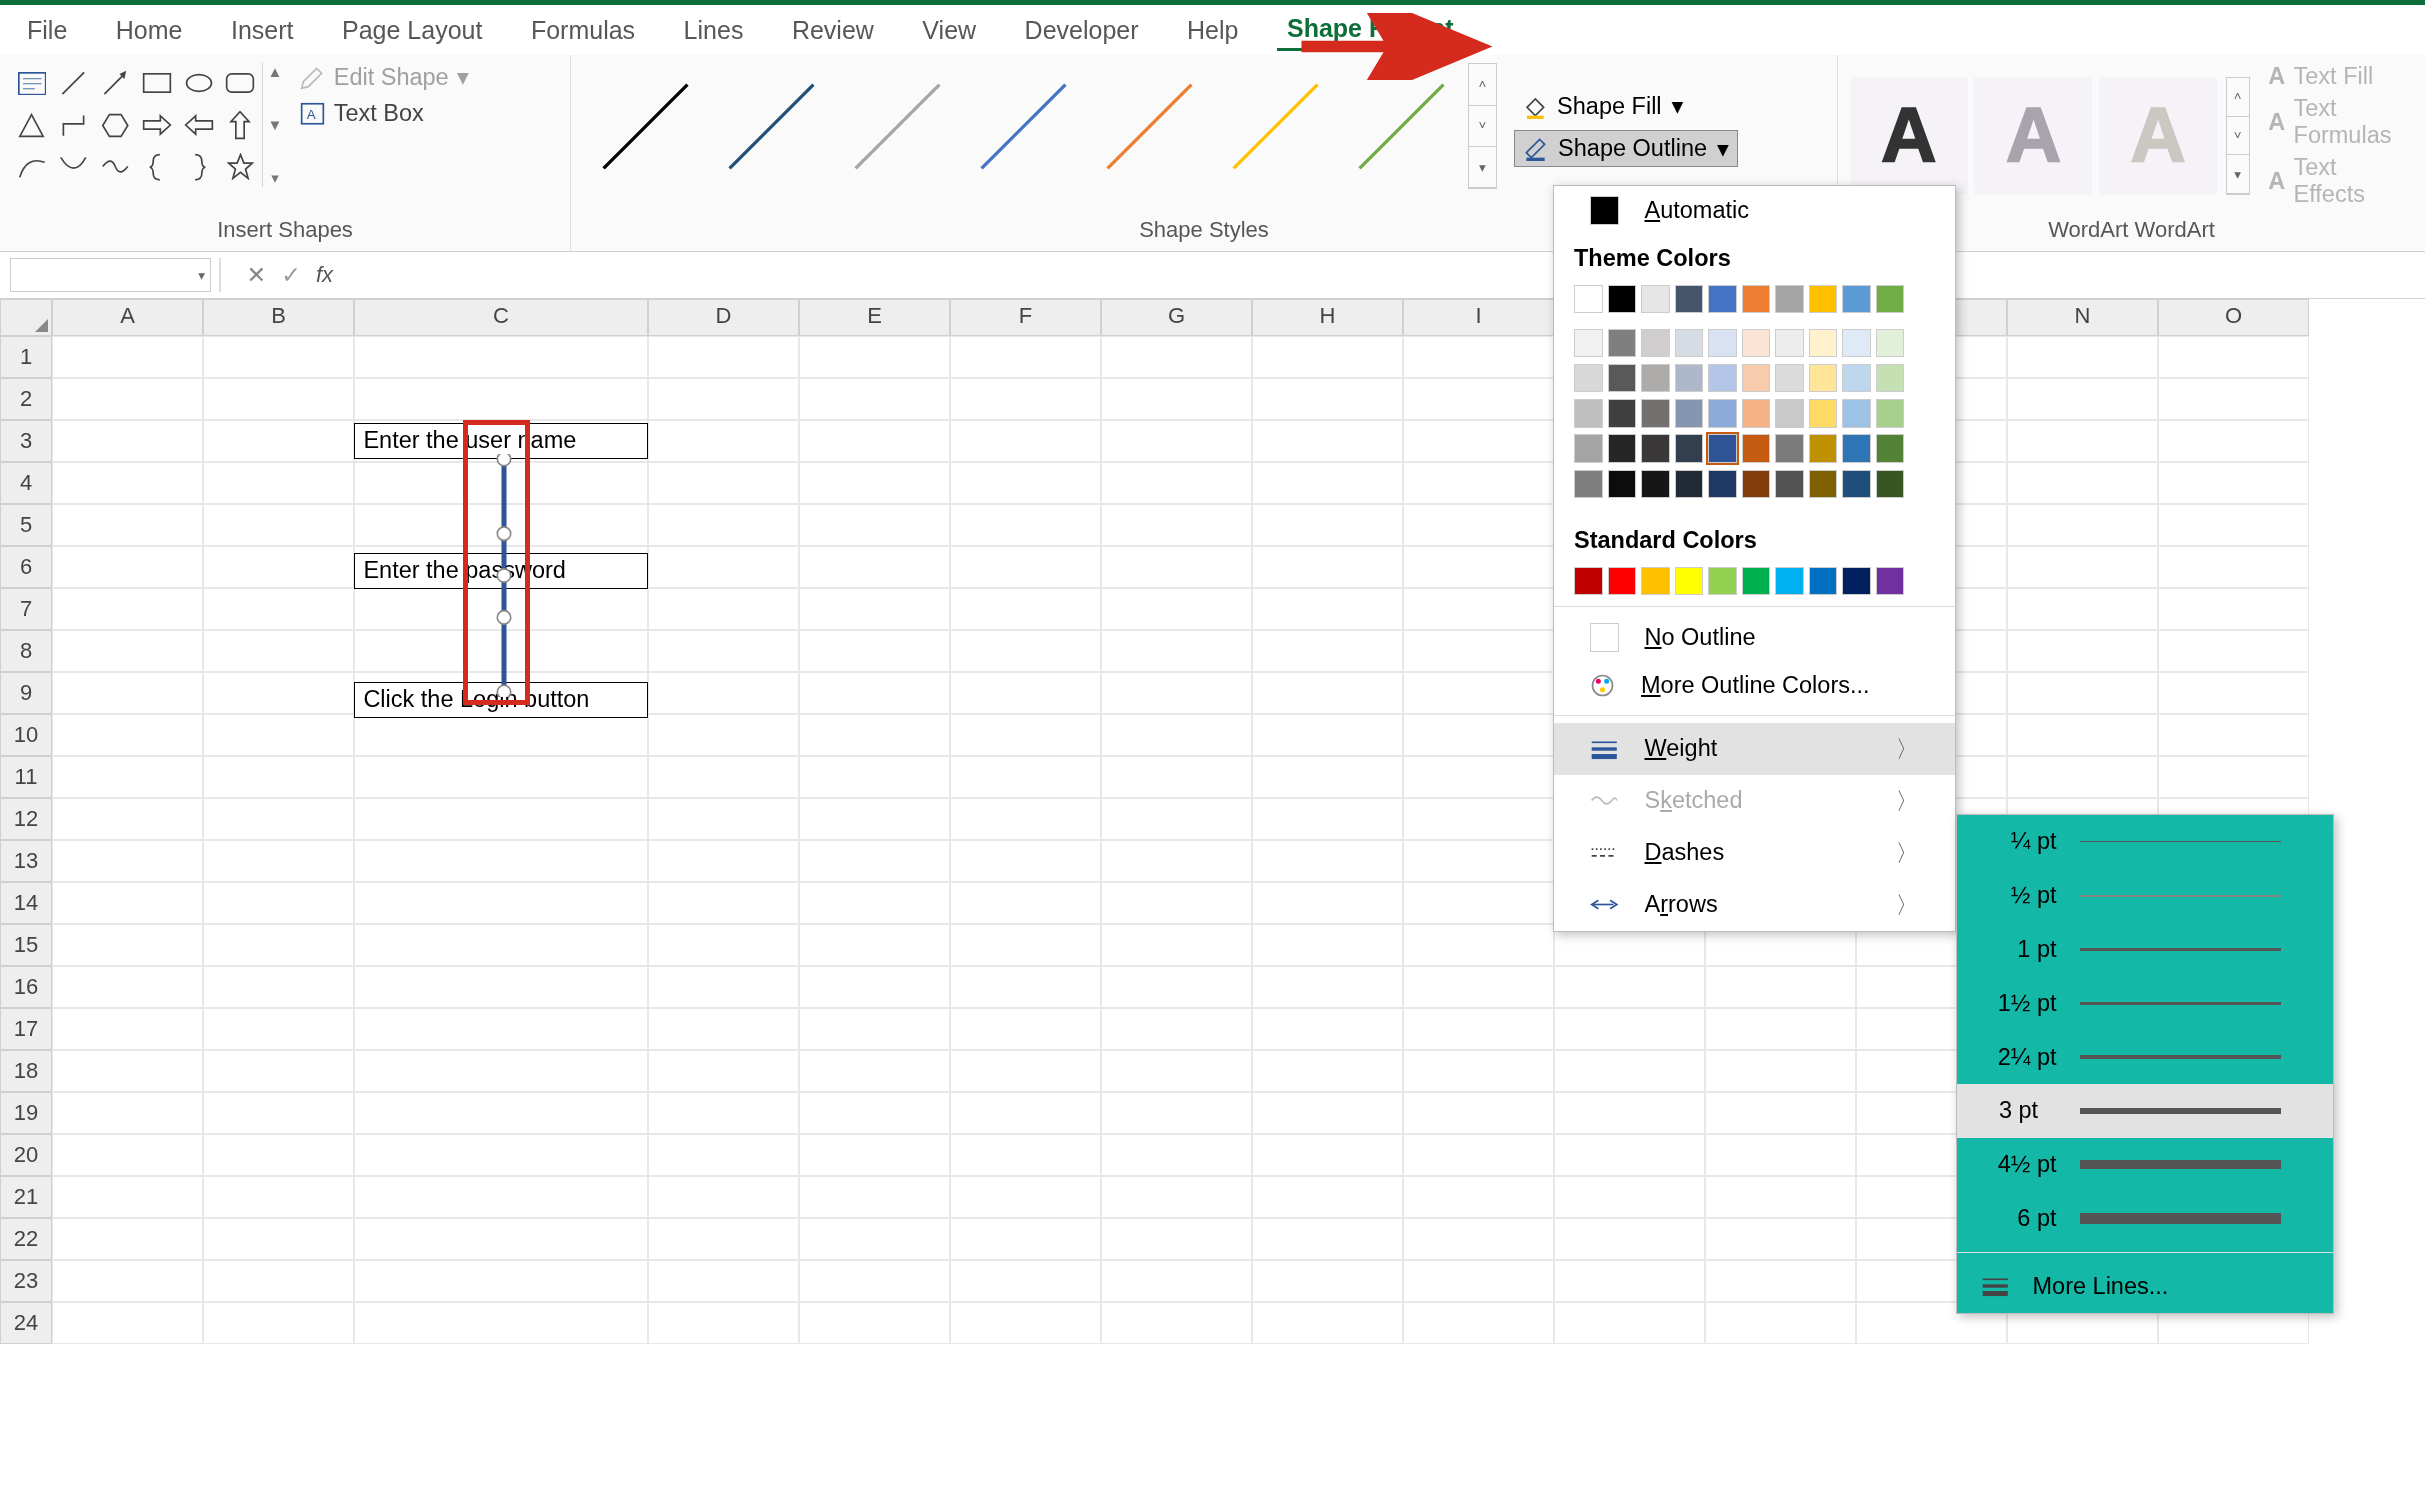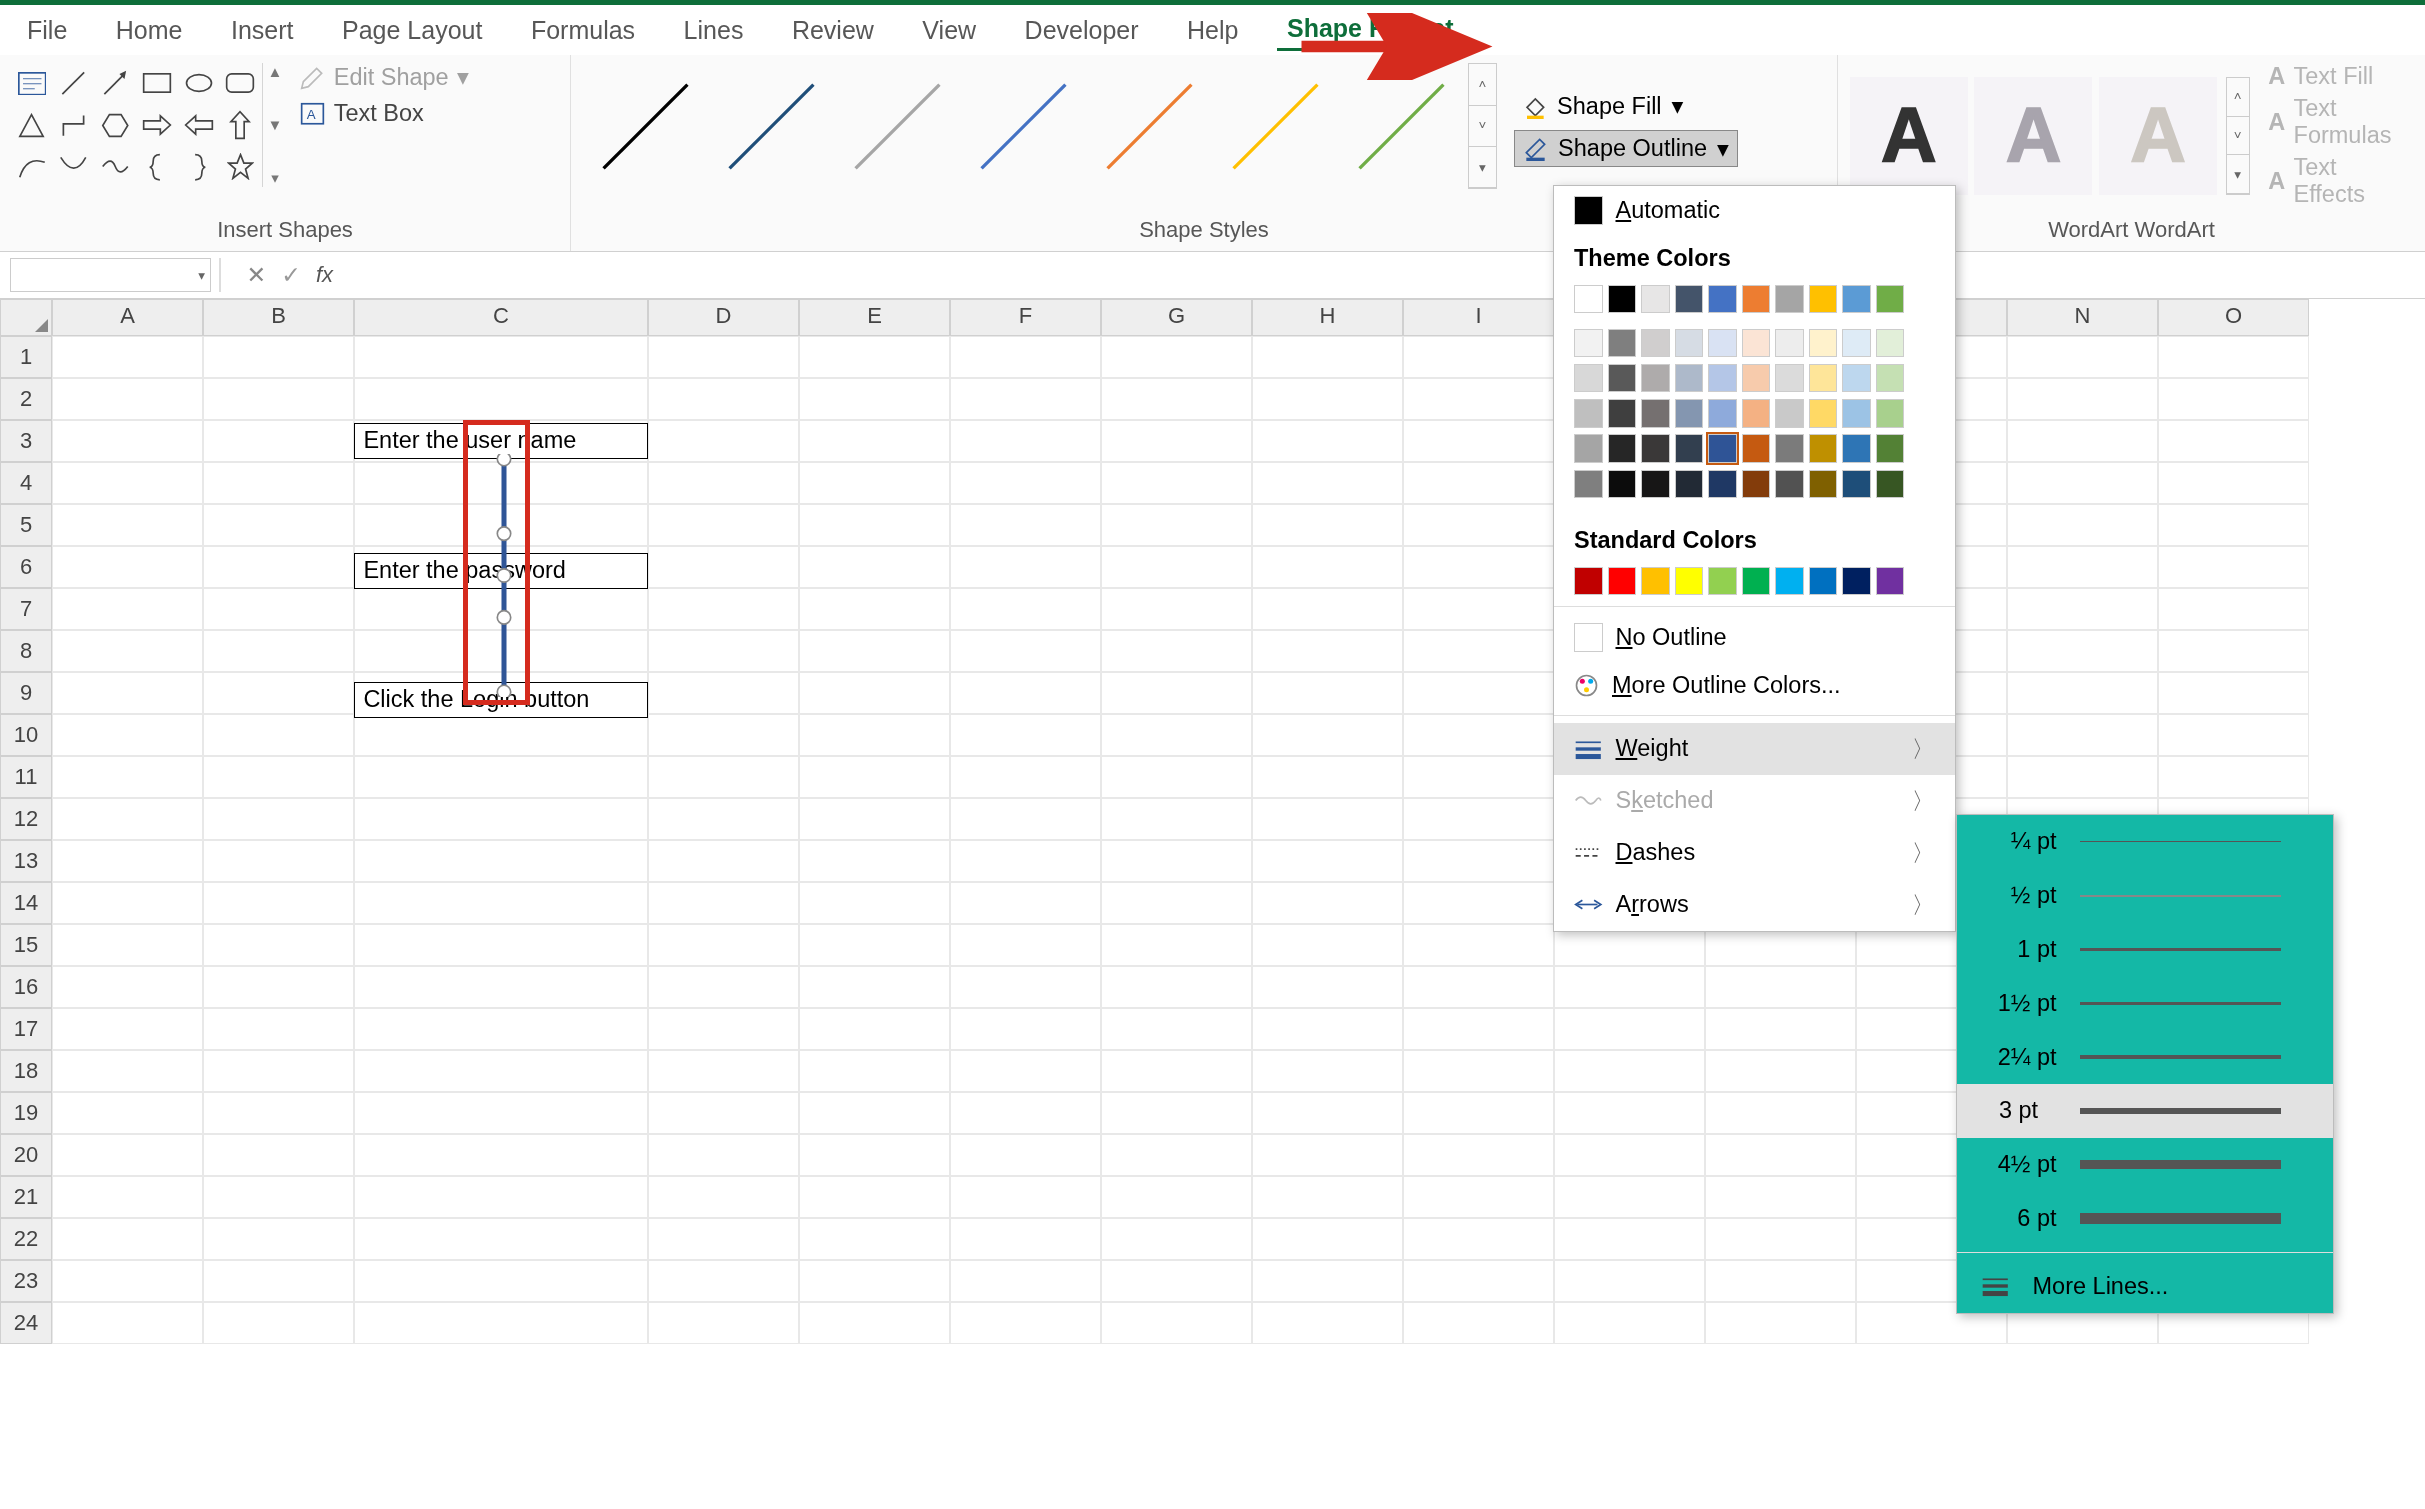--- a/index.html
+++ b/index.html
@@ -68,21 +68,21 @@
 .cell { border: 0.8px solid #e8e8e8; }
 
 
 .sheet-canvas { position: absolute; top: 37px; left: 52px; }
 .textbox { position: absolute; border: 1.7px solid #000; background: #fff; font-size: 23.5px; padding: 3.4px 8.4px; }
 .connector-sel { position: absolute; }
 .red-box { position: absolute; border: 5px solid #d52b1e; }
 
 
 .popup { position: absolute; background: #fff; border: 0.8px solid #bcbcbc; box-shadow: 3.4px 3.4px 10px rgba(0,0,0,.25); font-size: 23.5px; }
-.popup-row { display: flex; align-items: center; gap: 13px; padding: 10px 20px; }
+.popup-row { display: flex; align-items: center; gap: 26px; padding: 10px 36px; }
 .popup-row.hover { background: #e2e2e2; }
 .popup-row .chev { margin-left: auto; color: #666; }
 .popup-hdr { font-weight: 600; padding: 10px 20px; }
 .swatch-row { display: flex; gap: 5px; padding: 3.4px 20px; }
 .sw { width: 28.5px; height: 28.5px; border: 0.8px solid #ccc; }
 .divider { height: 0.8px; background: #ddd; margin: 6.7px 0; }
 
 
 .weight-pop { position: absolute; background: #14b8a6; border: 0.8px solid #bcbcbc; box-shadow: 3.4px 3.4px 10px rgba(0,0,0,.25); }
 .wrow { display: flex; align-items: center; gap: 23.5px; padding: 13.4px 23.5px; font-size: 23.5px; }

